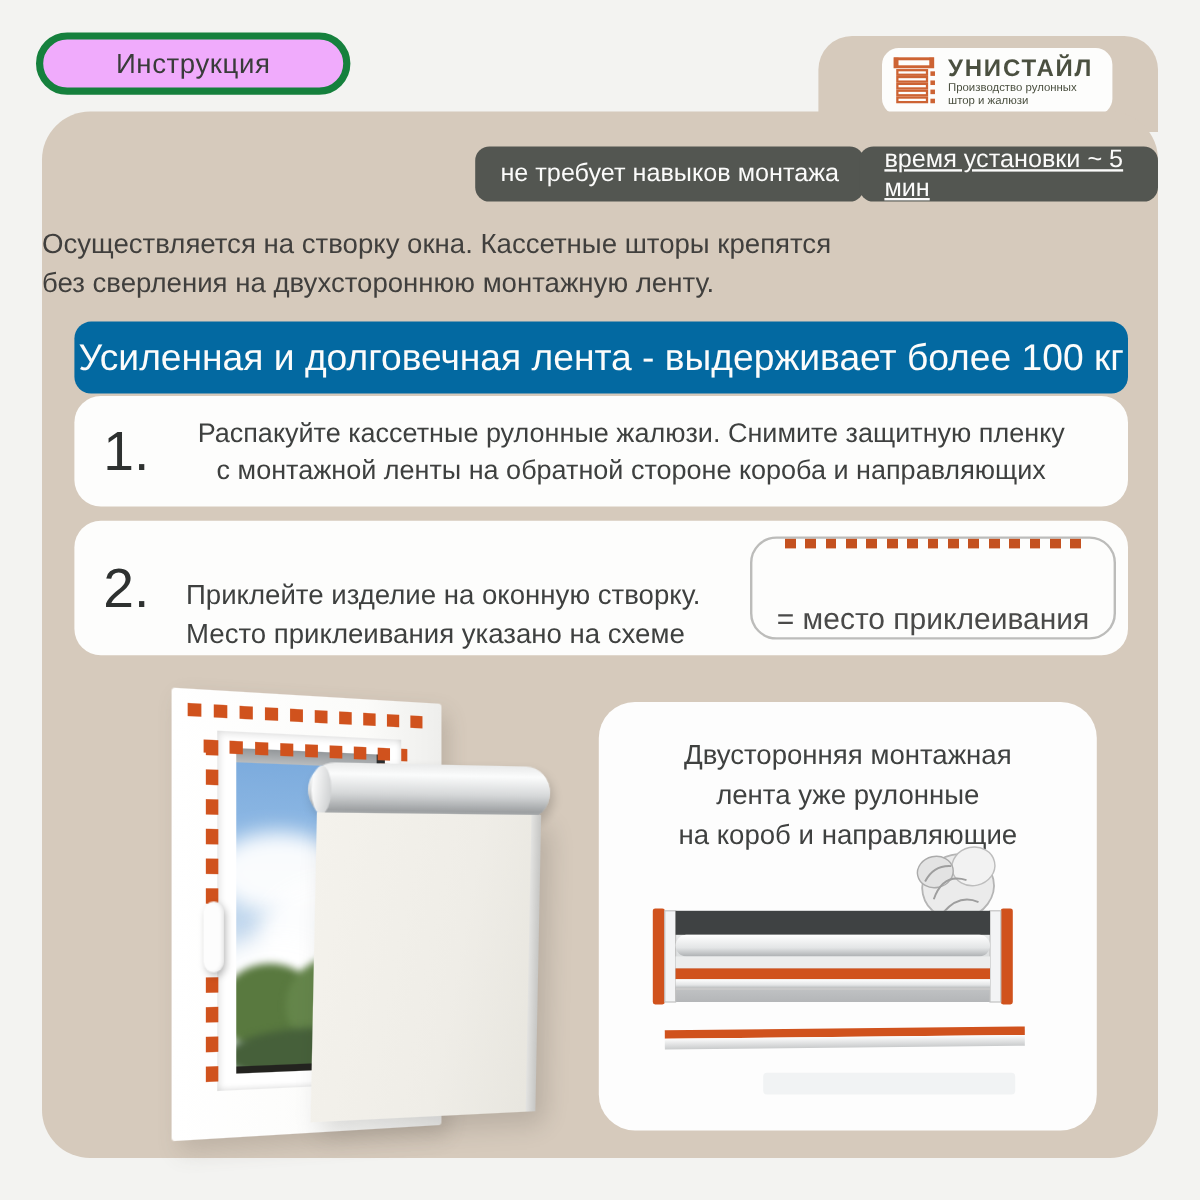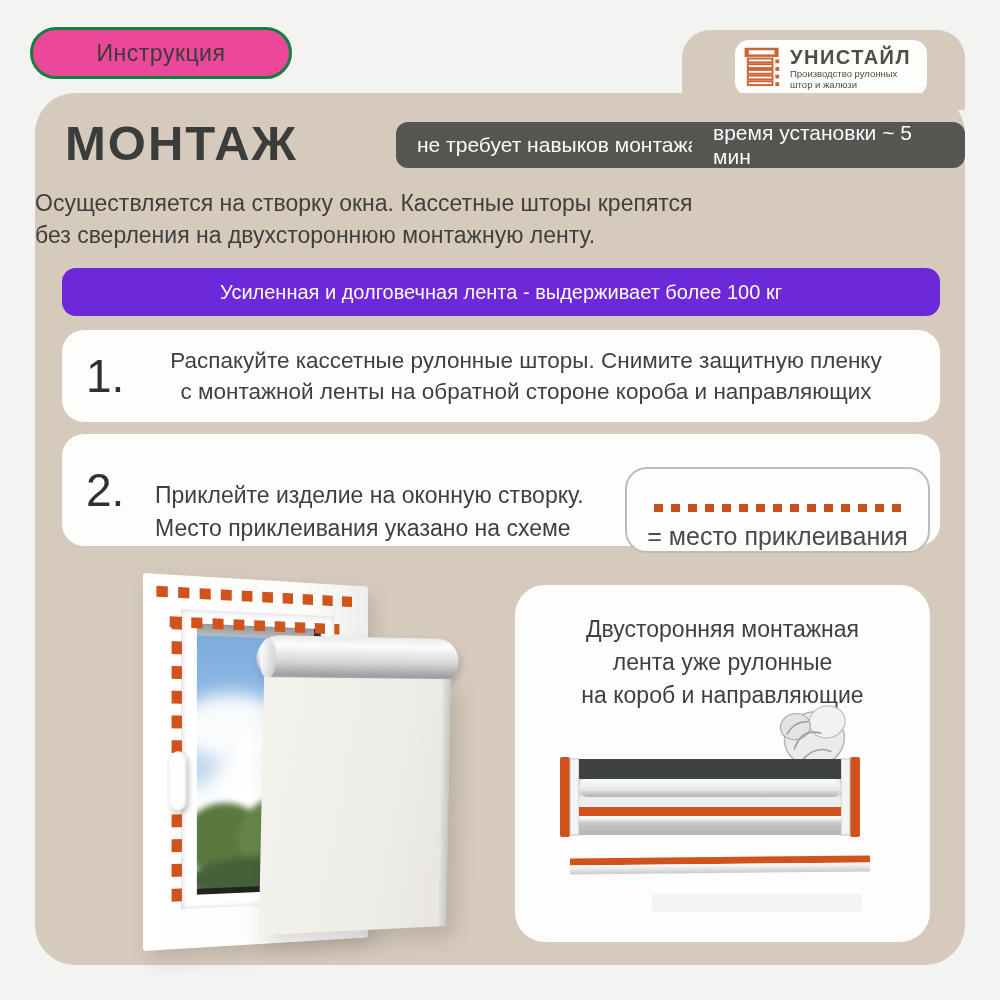--- a/index.html
+++ b/index.html
@@ -1,60 +1,60 @@
 <!DOCTYPE html>
 <html><head>
 <meta charset="utf-8">
 <style>
   * { margin:0; padding:0; box-sizing:border-box; }
   html,body { width:1000px; height:1000px; }
   body { font-family:"Liberation Sans","DejaVu Sans",sans-serif; background:#f3f3f1; position:relative; overflow:hidden; }
 
   
   .instruction-pill{ position:absolute; left:30px; top:27px; width:262px; height:52px;
-    border:3px solid #15803d; border-radius:28px; background:#ec4899;
+    border:6px solid #15803d; border-radius:28px; background:#f0abfc;
     display:flex; align-items:center; justify-content:center;
     font-size:23px; color:#393c3a; letter-spacing:.5px; }
   .logo-tab{ position:absolute; left:682px; top:30px; width:283px; height:80px;
     background:#d6cabc; border-radius:28px 28px 0 0; }
   .logo-pill{ position:absolute; left:53px; top:10px; width:192px; height:56px;
     background:#fdfdfc; border-radius:14px; display:flex; align-items:center; padding:0 9px; gap:8px; }
   .logo-icon{ flex:0 0 38px; height:44px; }
   .logo-text .brand{ font-size:20px; font-weight:800; color:#4b5040; letter-spacing:1.5px; line-height:22px; }
   .logo-text .tagline{ font-size:9.5px; font-weight:400; color:#4b5040; line-height:11.5px; }
 
   
   .main-card{ position:absolute; left:35px; top:93px; width:930px; height:872px;
     background:#d6cabc; border-radius:40px; }
 
   .page-title{ position:absolute; left:30px; top:22px; font-size:49px; font-weight:700;
     color:#3b3d3b; letter-spacing:2px; }
   .badge{ position:absolute; top:29px; height:46px; background:#535651; border-radius:12px;
     color:#fbfbfa; font-size:21px; display:flex; align-items:center; padding:0 21px; }
-  .badge-1{ left:361px; } .badge-2{ left:657px; }
+  .badge-1{ left:361px; } .badge-2{ left:681px;text-decoration:underline; }
 
   .intro{ position:absolute; left:0; top:94px; width:100%; text-align:left;
     font-size:23px; color:#403f3d; line-height:32px; }
 
-  .banner{ position:absolute; left:27px; top:175px; width:878px; height:48px;
-    background:#6d28d9; border-radius:14px; color:#fcfcfb; font-size:20px;
+  .banner{ position:absolute; left:27px; top:175px; width:878px; height:60px;
+    background:#0369a1; border-radius:14px; color:#fcfcfb; font-size:31px;
     display:flex; align-items:center; justify-content:center; }
 
   .step-card{ position:absolute; left:27px; width:878px; background:#fdfdfc; border-radius:22px; }
   .step-1{ top:237px; height:92px; }
   .step-2{ top:341px; height:112px; }
   .step-num{ position:absolute; left:24px; top:50%; transform:translateY(-50%);
     font-size:46px; font-weight:500; color:#2e3130; }
   .step-1 .step-text{ position:absolute; left:70px; right:20px; top:50%; transform:translateY(-50%);
     text-align:center; font-size:22.5px; color:#3e403f; line-height:31px; }
   .step-2 .step-text{ position:absolute; left:93px; top:50%; transform:translateY(-50%);
     text-align:left; font-size:23px; color:#3e403f; line-height:33px;margin-top:22px; }
   .legend-box{ position:absolute; left:563px; top:13px; width:305px; height:86px;
     background:#fdfdfc; border:2px solid #bcbcba; border-radius:22px;
-    display:flex; flex-direction:column; align-items:center; justify-content:flex-end; gap:10px;margin-top:20px; }
+    display:flex; flex-direction:column; align-items:center; justify-content:space-between; gap:10px; }
   .legend-dashes{ width:248px; height:8px;
     background-image:repeating-linear-gradient(90deg,#c4511f 0,#c4511f 9px,transparent 9px,transparent 17px); }
   .legend-text{ font-size:25px; color:#4a4a49; }
 
   
   .photo{ position:absolute; left:70px; top:478px; width:410px; height:390px; }
   .window-wrap{ position:absolute; left:38px; top:2px; width:252px; height:378px;
     transform:perspective(900px) rotateY(16deg); transform-origin:left center; }
   .frame-outer{ position:absolute; inset:0; border-radius:3px;
     background:linear-gradient(90deg,#ffffff 0%,#fbfbf9 70%,#eeeeec 100%);
@@ -94,21 +94,21 @@
     box-shadow:3px 5px 10px rgba(0,0,0,.18); }
   .cassette::before{ content:""; position:absolute; left:3px; top:3px; width:17px; height:40px;
     border-radius:50%; background:linear-gradient(90deg,#ffffff,#cfd1d2); opacity:.9; }
   .fabric{ position:absolute; left:2px; top:42px; width:200px; height:258px;
     background:linear-gradient(100deg,#f4f2ec 0%,#efede7 60%,#e7e5de 100%);
     box-shadow:9px 11px 22px rgba(0,0,0,.14); }
   .fabric::after{ content:""; position:absolute; right:0; top:0; bottom:0; width:9px;
     background:linear-gradient(90deg,#e3e3e1,#c6c6c4); }
 
   
-  .note-card{ position:absolute; left:480px; top:492px; width:415px; height:357px;
+  .note-card{ position:absolute; left:464px; top:492px; width:415px; height:357px;
     background:#fdfdfd; border-radius:30px; }
   .note-text{ position:absolute; left:0; top:28px; width:100%; text-align:center;
     font-size:23px; color:#3f4140; line-height:33px; }
   .note-illustration{ position:absolute; left:37px; top:112px; width:340px; height:235px; }
 </style>
 </head>
 <body>
 
 <div class="instruction-pill">
   <span>Инструкция</span>
@@ -133,36 +133,35 @@
     <div class="logo-text">
       <div class="brand">УНИСТАЙЛ</div>
       <div class="tagline">Производство рулонных</div>
       <div class="tagline">штор и жалюзи</div>
     </div>
   </div>
 </div>
 
 <div class="main-card">
 
-  <div class="page-title">МОНТАЖ</div>
 
   <div class="badge badge-1">не требует навыков монтажа</div>
   <div class="badge badge-2">время установки ~ 5 мин</div>
 
   <div class="intro">
     <span style="display:block">Осуществляется на створку окна. Кассетные шторы крепятся</span>
     <span style="display:block">без сверления на двухстороннюю монтажную ленту.</span>
   </div>
 
   <div class="banner">Усиленная и долговечная лента - выдерживает более 100 кг</div>
 
   <div class="step-card step-1">
     <div class="step-num">1.</div>
     <div class="step-text">
-      <span style="display:block">Распакуйте кассетные рулонные шторы. Снимите защитную пленку</span>
+      <span style="display:block">Распакуйте кассетные рулонные жалюзи. Снимите защитную пленку</span>
       <span style="display:block">с монтажной ленты на обратной стороне короба и направляющих</span>
     </div>
   </div>
 
   <div class="step-card step-2">
     <div class="step-num">2.</div>
     <div class="step-text">
       <span style="display:block">Приклейте изделие на оконную створку.</span>
       <span style="display:block">Место приклеивания указано на схеме</span>
     </div>

